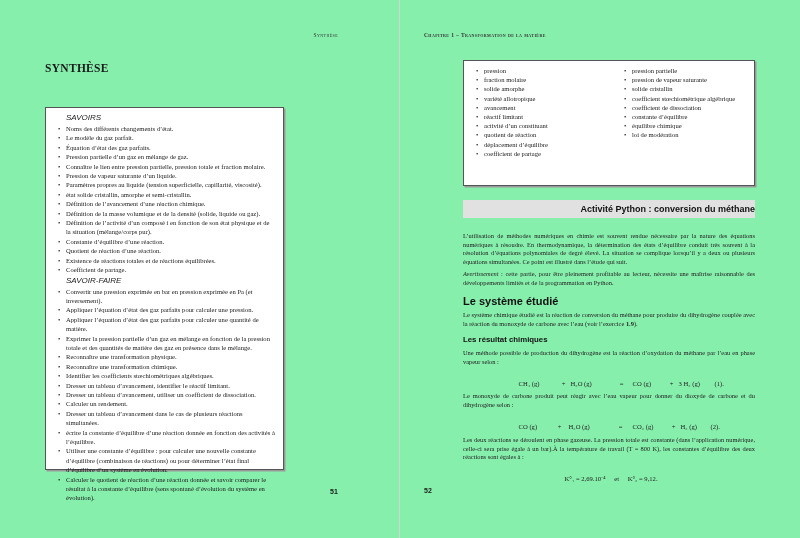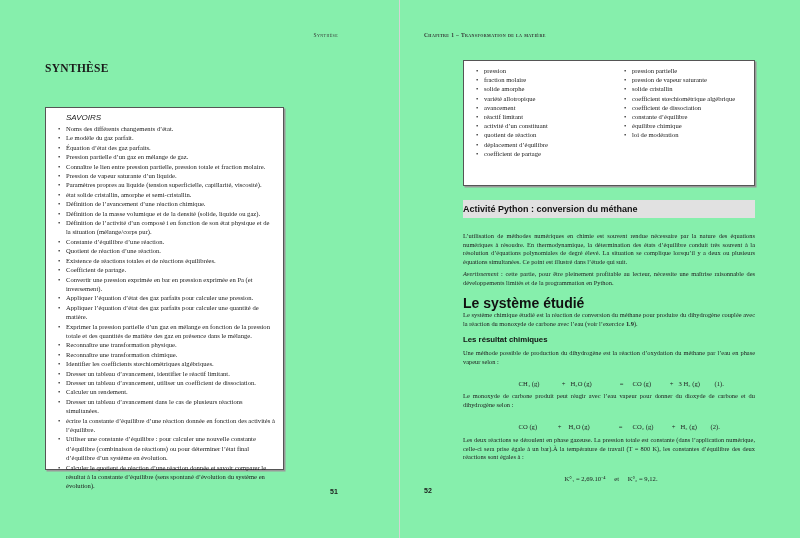--- a/index.html
+++ b/index.html
@@ -23,24 +23,24 @@
 
   .box-heading { font-family: "Liberation Sans", sans-serif; font-style: italic; font-size: 8px; margin-left: 8px; margin-bottom: 2px; color: #222; }
   ul.bul { list-style: none; }
   ul.bul li { position: relative; padding-left: 8px; font-size: 6.6px; line-height: 9.4px; }
   ul.bul li::before { content: "•"; position: absolute; left: 0; top: 0; font-size: 6.6px; }
 
   .two-col { display: flex; gap: 26px; }
   .two-col ul { width: 130px; }
   .two-col ul li { line-height: 9.2px; }
 
-  .section-bar { position: absolute; left: 63px; top: 200px; width: 292px; height: 18px; background: #e1e1e1; font-family: "Liberation Sans", sans-serif; font-weight: bold; font-size: 9px; text-align: left; line-height: 18px; color: #111; }
+  .section-bar { position: absolute; left: 63px; top: 200px; width: 292px; height: 18px; background: #e1e1e1; font-family: "Liberation Sans", sans-serif; font-weight: bold; font-size: 9px; text-align: right; line-height: 18px; color: #111; }
 
   .body-text { position: absolute; left: 63px; width: 292px; font-size: 6.4px; line-height: 8.6px; text-align: justify; color: #222; }
-  .h2 { position: absolute; left: 63px; font-family: "Liberation Sans", sans-serif; font-weight: bold; font-size: 14px; color: #111; }
+  .h2 { position: absolute; left: 63px; font-family: "Liberation Sans", sans-serif; font-weight: bold; font-size: 11px; color: #111; }
   .h3 { position: absolute; left: 63px; font-family: "Liberation Sans", sans-serif; font-weight: bold; font-size: 7.8px; color: #111; }
   .equation { position: absolute; font-size: 6.6px; color: #222; white-space: pre; }
   .equation span { display: inline-block; }
   .page-num { position: absolute; top: 488px; font-family: "Liberation Sans", sans-serif; font-weight: bold; font-size: 7px; }
   .page-left .page-num { left: 330px; }
   .page-right .page-num { left: 24px; top: 487px; }
   em { font-style: italic; }
   b { font-weight: bold; }
 </style>
 </head>
@@ -62,20 +62,21 @@
       <li>Paramètres propres au liquide (tension superficielle, capillarité, viscosité).</li>
       <li>état solide cristallin, amorphe et semi-cristallin.</li>
       <li>Définition de l’avancement d’une réaction chimique.</li>
       <li>Définition de la masse volumique et de la densité (solide, liquide ou gaz).</li>
       <li>Définition de l’activité d’un composé i en fonction de son état physique et de la situation (mélange/corps pur).</li>
       <li>Constante d’équilibre d’une réaction.</li>
       <li>Quotient de réaction d’une réaction.</li>
       <li>Existence de réactions totales et de réactions équilibrées.</li>
       <li>Coefficient de partage.</li>
     </ul>
+    <div class="box-heading" style="margin-top:1px">SAVOIR-FAIRE</div>
     <ul class="bul">
       <li>Convertir une pression exprimée en bar en pression exprimée en Pa (et inversement).</li>
       <li>Appliquer l’équation d’état des gaz parfaits pour calculer une pression.</li>
       <li>Appliquer l’équation d’état des gaz parfaits pour calculer une quantité de matière.</li>
       <li>Exprimer la pression partielle d’un gaz en mélange en fonction de la pression totale et des quantités de matière des gaz en présence dans le mélange.</li>
       <li>Reconnaître une transformation physique.</li>
       <li>Reconnaître une transformation chimique.</li>
       <li>Identifier les coefficients stœchiométriques algébriques.</li>
       <li>Dresser un tableau d’avancement, identifier le réactif limitant.</li>
       <li>Dresser un tableau d’avancement, utiliser un coefficient de dissociation.</li>

